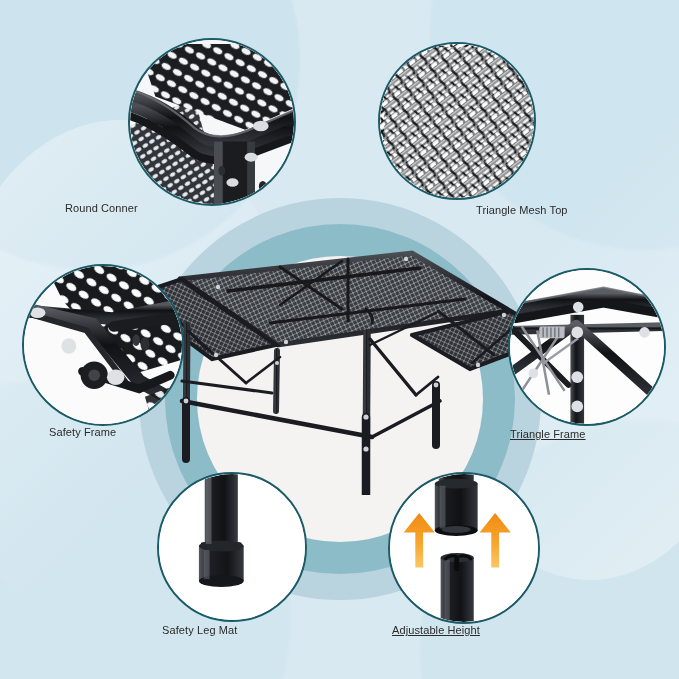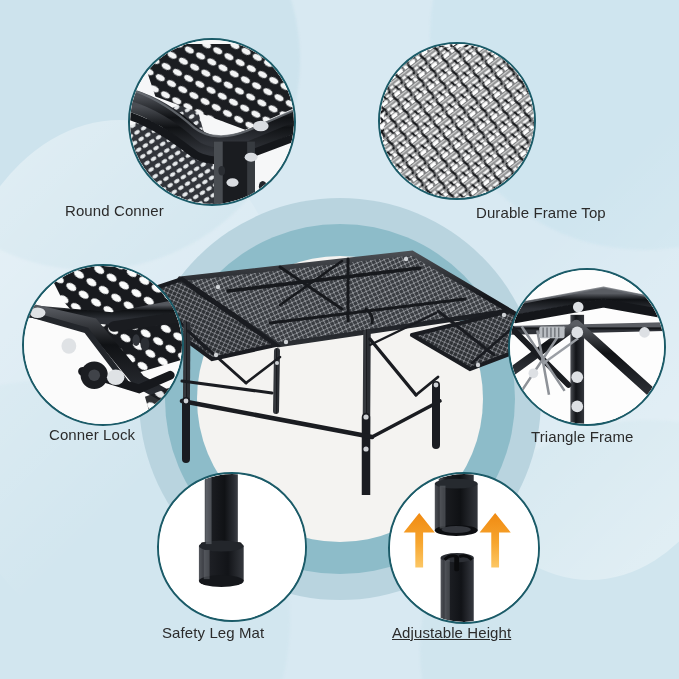--- a/index.html
+++ b/index.html
@@ -44,42 +44,42 @@
   .callout { position:absolute; }
   .callout-circle {
     position:absolute; left:0; top:0;
     border-radius:50%;
     border:2px solid #1b5b68;
     overflow:hidden;
     background:#ffffff;
   }
   .callout-label {
     position:absolute;
-    font-size:15px;
+    font-size:11px;
     color:#2b2b2b;
     letter-spacing:0.1px;
     white-space:nowrap;
   }
 
   
   #callout-round-conner   { left:128px; top:38px;  width:172px; height:172px; }
   #callout-round-conner .callout-circle { width:168px; height:168px; }
   #callout-round-conner .callout-label  { left:-63px; top:164px; }
 
   #callout-mesh-top       { left:378px; top:42px;  width:160px; height:160px; }
   #callout-mesh-top .callout-circle { width:158px; height:158px; }
   #callout-mesh-top .callout-label  { left:98px;  top:162px; }
 
   #callout-safety-lock    { left:22px;  top:264px; width:164px; height:164px; }
   #callout-safety-lock .callout-circle { width:162px; height:162px; }
   #callout-safety-lock .callout-label  { left:27px;  top:162px; }
 
   #callout-triangle-frame { left:508px; top:268px; width:160px; height:160px; }
   #callout-triangle-frame .callout-circle { width:158px; height:158px; }
-  #callout-triangle-frame .callout-label  { left:23px;  top:160px; }
+  #callout-triangle-frame .callout-label  { left:2px;  top:160px;text-decoration:underline; }
 
   #callout-leg-mat        { left:157px; top:472px; width:152px; height:152px; }
   #callout-leg-mat .callout-circle { width:150px; height:150px; }
   #callout-leg-mat .callout-label  { left:5px;   top:152px; }
 
   #callout-adj-height     { left:388px; top:472px; width:154px; height:154px; }
   #callout-adj-height .callout-circle { width:152px; height:152px; }
   #callout-adj-height .callout-label  { left:4px;   top:152px;text-decoration:underline; }
 
   .callout-art { position:absolute; inset:0; }
@@ -260,21 +260,21 @@
         </pattern>
       </defs>
       <g clip-path="url(#cMesh)">
         <rect width="158" height="158" fill="#ffffff"></rect>
         <rect width="158" height="158" fill="url(#diamondMesh)"></rect>
         <rect width="158" height="158" fill="url(#diamondMesh)" opacity="0.55" transform="translate(4,3)"></rect>
       </g>
     </svg>
     </div>
   </div>
-  <div class="callout-label">Durable Frame Top</div>
+  <div class="callout-label">Triangle Mesh Top</div>
 </div>
 
 <div class="callout" id="callout-safety-lock">
   <div class="callout-circle">
     <div class="callout-art">
     <svg viewBox="0 0 162 162" xmlns="http://www.w3.org/2000/svg">
       <defs>
         <clipPath id="cLock">
               <circle cx="81" cy="81" r="81"></circle>
             </clipPath>
@@ -311,21 +311,21 @@
           <ellipse cx="14" cy="48" rx="8" ry="5.4"></ellipse>
           <ellipse cx="124" cy="80" rx="4.6" ry="7" fill="#2b2e33"></ellipse>
           <ellipse cx="115" cy="76" rx="3.8" ry="6" fill="#33363c"></ellipse>
         </g>
 
         <polygon points="124,134 162,120 162,162 132,162" fill="url(#meshLock)" opacity="0.9"></polygon>
       </g>
     </svg>
     </div>
   </div>
-  <div class="callout-label">Conner Lock</div>
+  <div class="callout-label">Safety Frame</div>
 </div>
 
 <div class="callout" id="callout-triangle-frame">
   <div class="callout-circle">
     <div class="callout-art">
     <svg viewBox="0 0 158 158" xmlns="http://www.w3.org/2000/svg">
       <defs>
         <clipPath id="cTri">
               <circle cx="79" cy="79" r="79"></circle>
             </clipPath>

